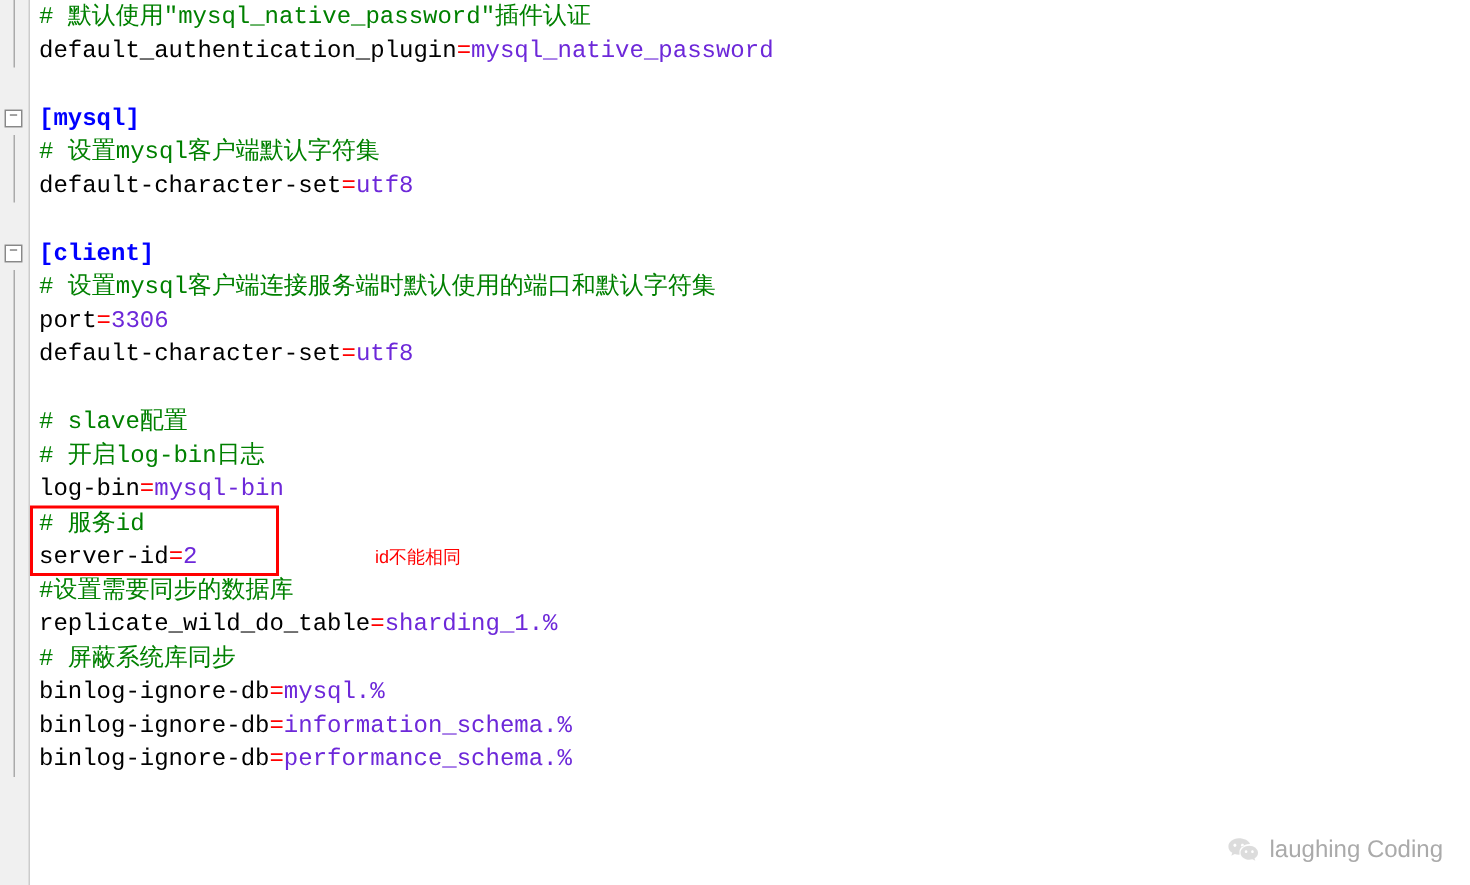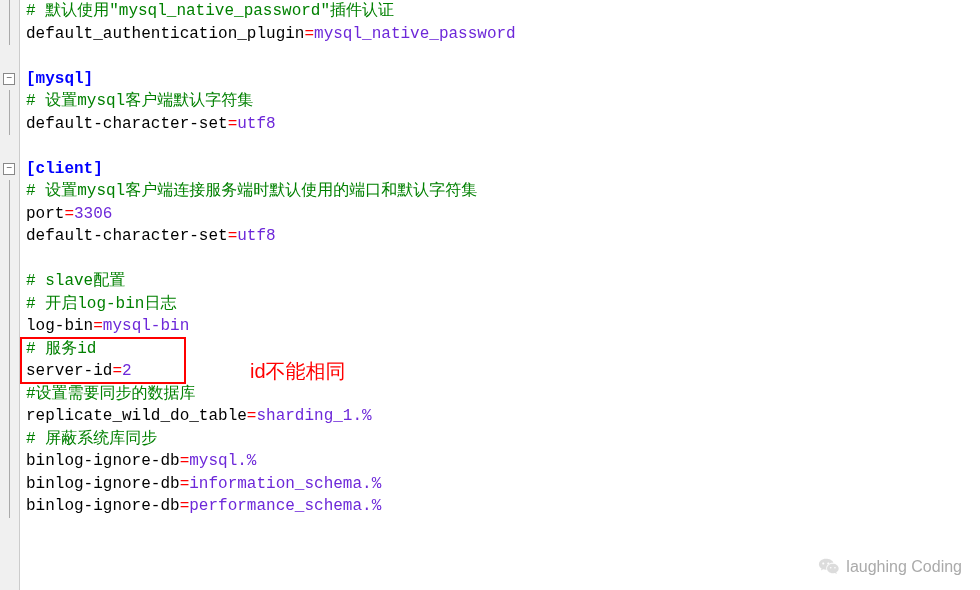--- a/index.html
+++ b/index.html
@@ -56,21 +56,21 @@
     background: #aaa;
   }
   .red-box {
     position: absolute;
     border: 2px solid #ff0000;
     pointer-events: none;
   }
   .annotation {
     position: absolute;
     color: #ff0000;
-    font-size: 20px;
+    font-size: 12px;
     font-family: "Microsoft YaHei", sans-serif;
   }
   .watermark {
     position: absolute;
     bottom: 12px;
     right: 18px;
     color: #aaa;
     font-size: 16px;
     font-family: "Microsoft YaHei", Arial, sans-serif;
     display: flex;

